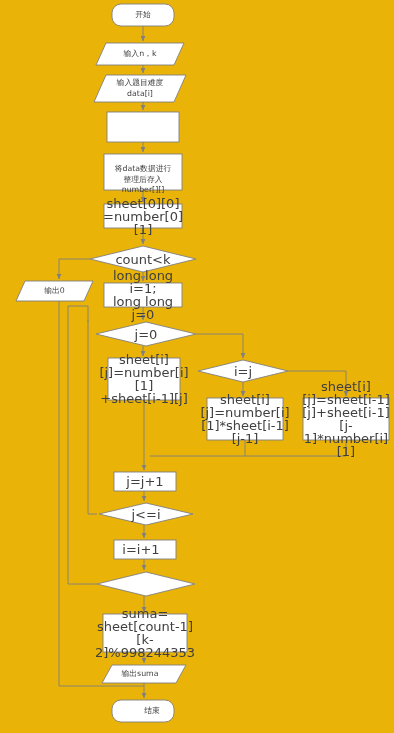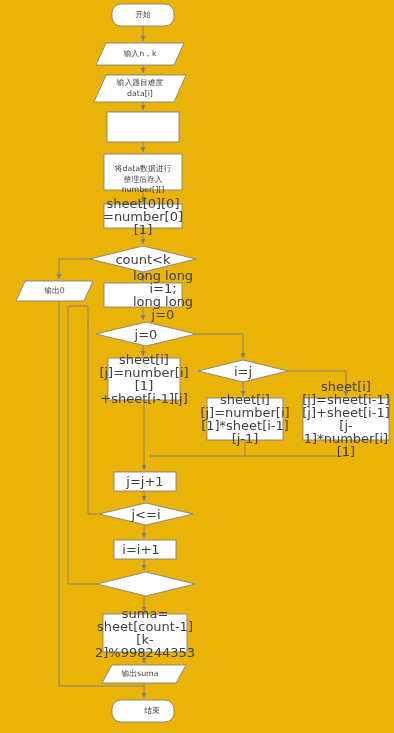--- a/index.html
+++ b/index.html
@@ -163,21 +163,21 @@
 整理后存入
 number[][]</div>
 
   <div class="node-text shape-hit" style="left:104px;top:204px;width:78px;height:24px;">sheet[0][0]
 =number[0][1]</div>
 
   <div class="node-text shape-hit" style="left:110px;top:248px;width:66px;height:22px;">count&lt;k</div>
 
   <div class="node-text cn shape-hit" style="left:16px;top:281px;width:77px;height:20px;">输出0</div>
 
-  <div class="node-text shape-hit" style="left:104px;top:283px;width:78px;height:24px;padding-left:20px;">long long i=1;
+  <div class="node-text shape-hit" style="left:104px;top:283px;width:78px;height:24px;">long long i=1;
 long long j=0</div>
 
   <div class="node-text shape-hit" style="left:116px;top:324px;width:60px;height:20px;">j=0</div>
 
   <div class="node-text shape-hit" style="left:106px;top:358px;width:76px;height:42px;">sheet[i]
 [j]=number[i][1]
 +sheet[i-1][j]</div>
 
   <div class="node-text shape-hit" style="left:215px;top:361px;width:56px;height:20px;">i=j</div>
 

